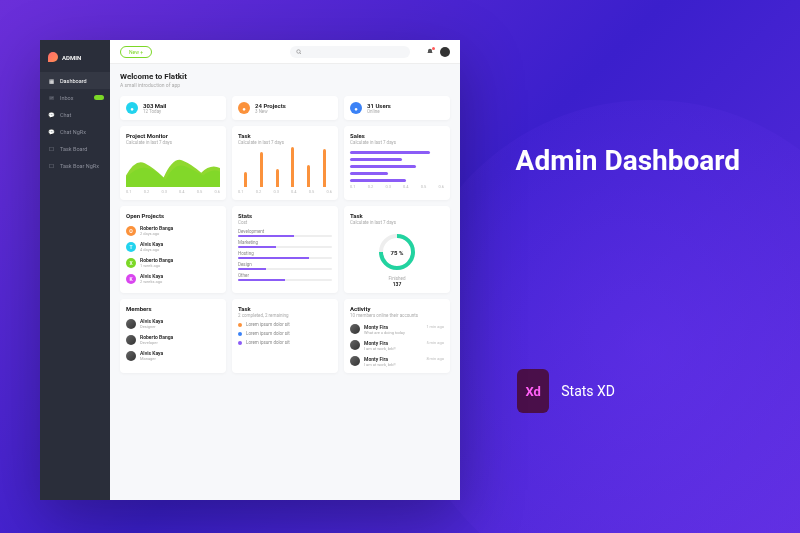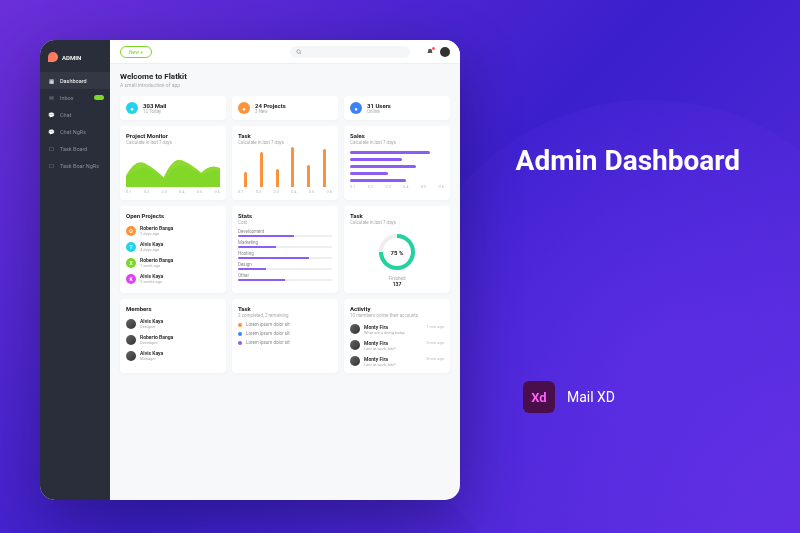--- a/index.html
+++ b/index.html
@@ -1,21 +1,21 @@
 <!DOCTYPE html>
 <html><head>
 <meta charset="utf-8">
 <style>
 *{box-sizing:border-box;margin:0;padding:0;font-family:-apple-system,BlinkMacSystemFont,'Segoe UI',Roboto,sans-serif}
 body{background:linear-gradient(135deg,#6B2FD9 0%,#3B1FCC 50%,#5F2EE0 100%);width:800px;height:533px;position:relative;overflow:hidden}
 body::before{content:'';position:absolute;right:-100px;top:100px;width:500px;height:500px;background:radial-gradient(ellipse,rgba(120,60,255,0.3),transparent);border-radius:50%}
 .promo-title{position:absolute;right:60px;top:144px;color:#fff;font-size:28px;font-weight:700}
 .xd-badge{position:absolute;right:185px;bottom:120px;display:flex;align-items:center;gap:12px;color:#fff;font-size:14px}
-.xd-icon{width:32px;height:32px;background:#4A0F4A;border-radius:6px;display:flex;align-items:center;justify-content:center;color:#FF61F6;font-weight:700;font-size:13px}
-.app{position:absolute;left:40px;top:40px;width:420px;height:460px;background:#F7F8FA;border-radius:15px;overflow:hidden;display:flex;box-shadow:0 20px 60px rgba(0,0,0,0.3);font-size:6px}
+.xd-icon{width:32px;height:44px;background:#4A0F4A;border-radius:6px;display:flex;align-items:center;justify-content:center;color:#FF61F6;font-weight:700;font-size:13px}
+.app{position:absolute;left:40px;top:40px;width:420px;height:460px;background:#F7F8FA;border-radius:0;overflow:hidden;display:flex;box-shadow:0 20px 60px rgba(0,0,0,0.3);font-size:6px}
 .sidebar{width:70px;background:#2A2E3A;padding:8px 0;display:flex;flex-direction:column}
 .logo{display:flex;align-items:center;gap:4px;padding:4px 8px 10px;color:#fff;font-size:6px;font-weight:600}
 .logo-icon{width:10px;height:10px;background:linear-gradient(135deg,#FF6B6B,#FF8E53);border-radius:50% 50% 50% 0}
 .nav-item{display:flex;align-items:center;gap:5px;padding:5px 8px;color:#8A8D99;font-size:5.5px;cursor:pointer;position:relative}
 .nav-item.active{color:#fff;background:rgba(255,255,255,0.05)}
 .nav-item .badge{position:absolute;right:6px;width:10px;height:5px;background:#7CD827;border-radius:3px}
 .nav-icon{width:7px;height:7px;display:inline-flex;align-items:center;justify-content:center}
 .main{flex:1;display:flex;flex-direction:column;overflow:hidden}
 .topbar{height:24px;background:#fff;display:flex;align-items:center;padding:0 10px;gap:8px;border-bottom:1px solid #eee}
 .new-btn{border:1px solid #7CD827;color:#7CD827;border-radius:10px;padding:2px 8px;font-size:5px;background:#fff;cursor:pointer}
@@ -70,21 +70,21 @@
 .act-item .info h5{font-size:5px;color:#222;font-weight:600}
 .act-item .info p{font-size:4px;color:#aaa}
 .act-time{font-size:4px;color:#bbb;margin-left:auto}
 </style>
 </head>
 <body>
 
 <div class="promo-title">Admin Dashboard</div>
 <div class="xd-badge">
   <div class="xd-icon">Xd</div>
-  <span>Mail XD</span>
+  <span>Stats XD</span>
 </div>
 
 <div class="app">
   <aside class="sidebar">
     <div class="logo">
       <span class="logo-icon"></span>
       <span>ADMIN</span>
     </div>
     <div id="nav">
         <div class="nav-item active">

